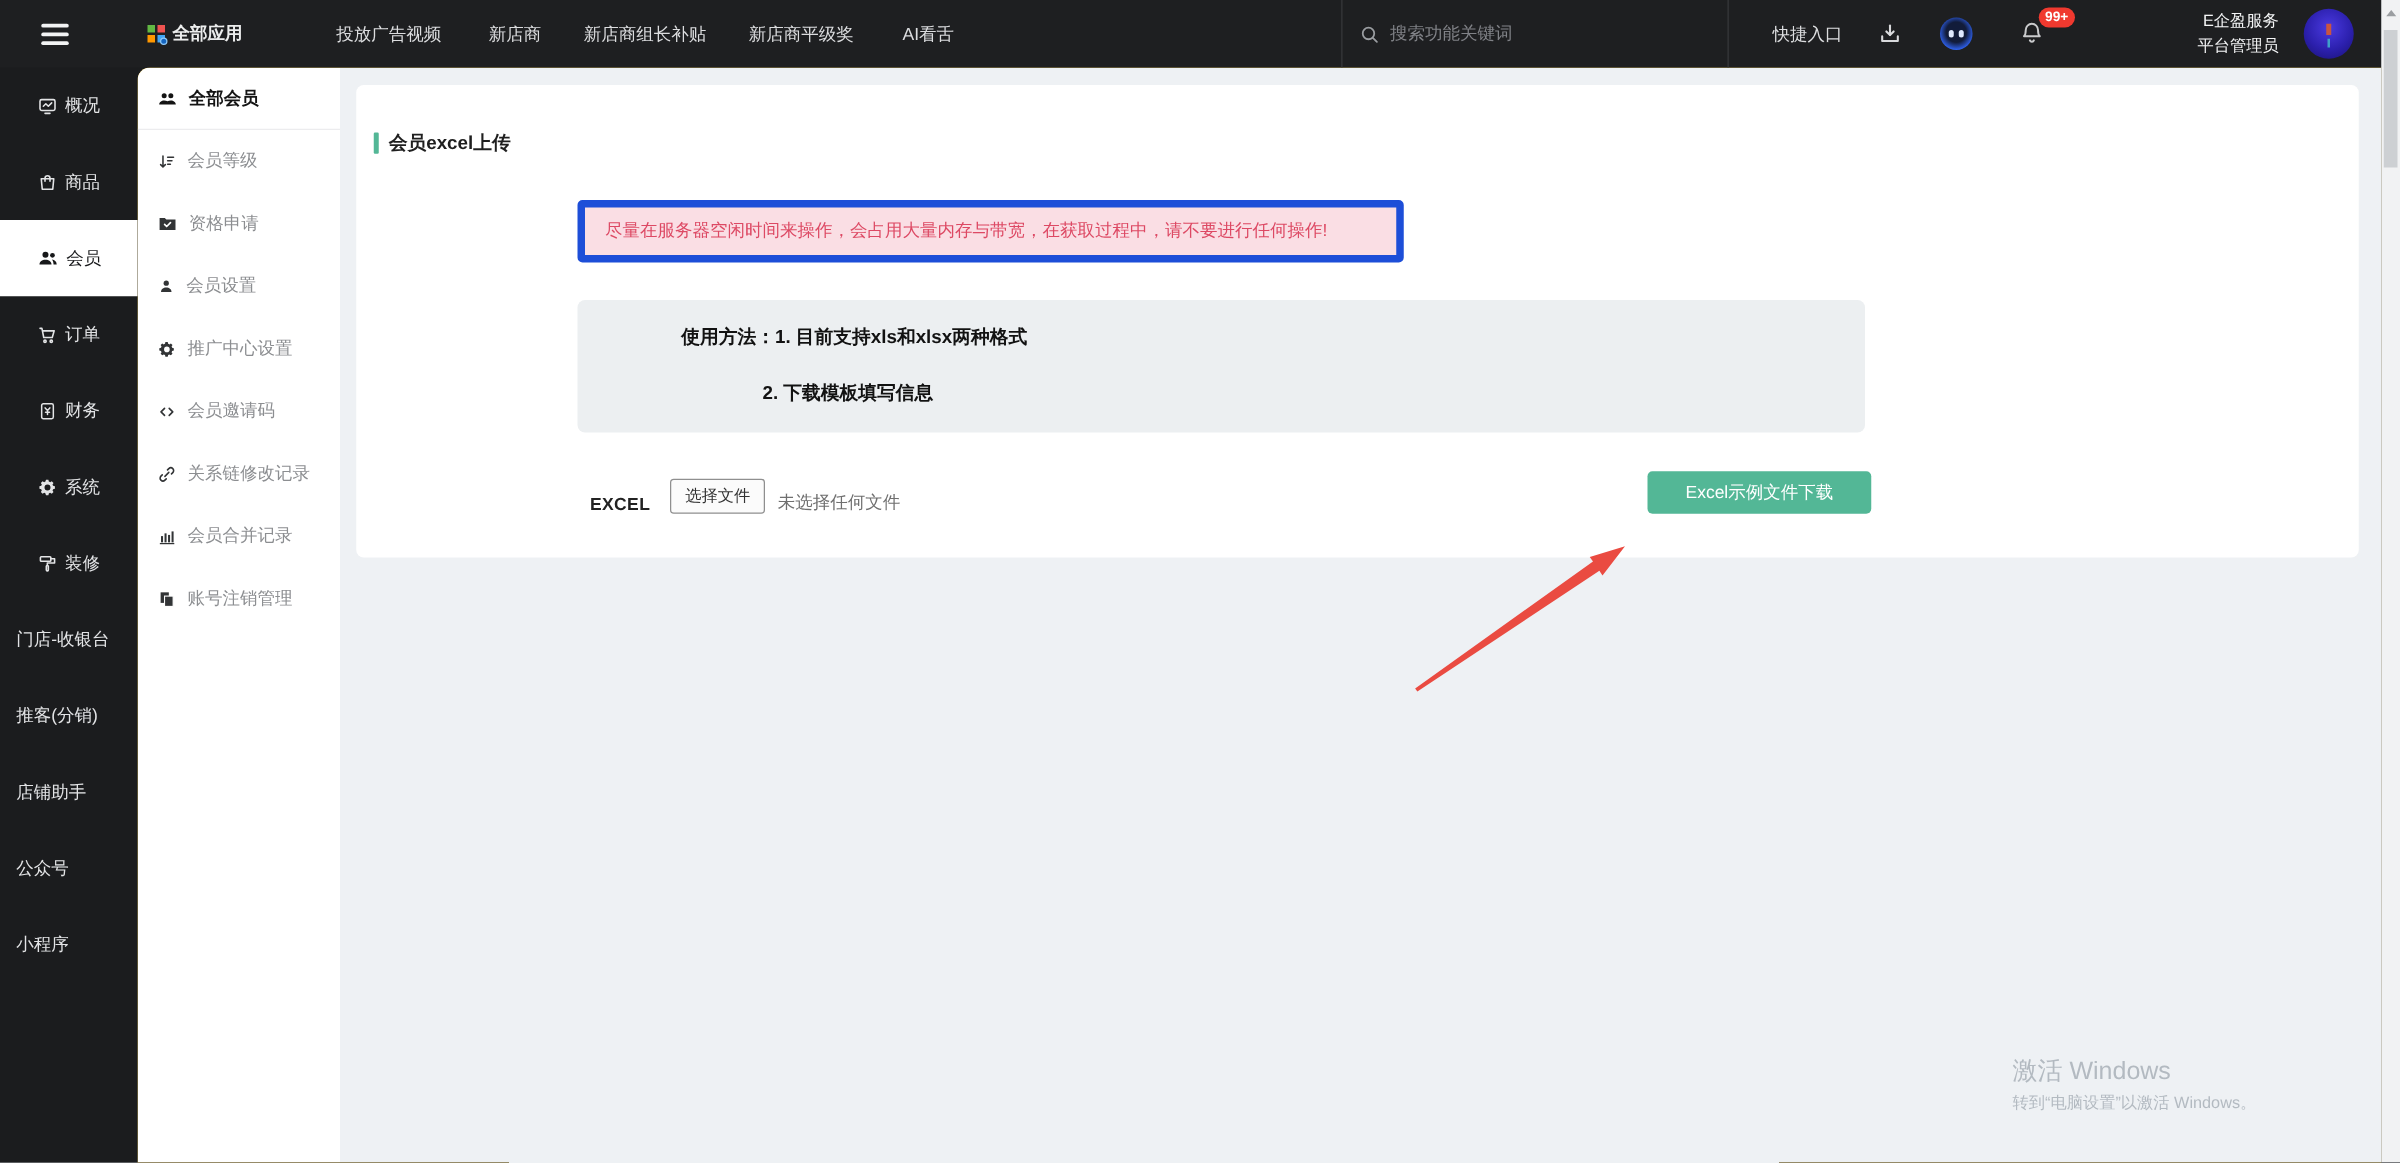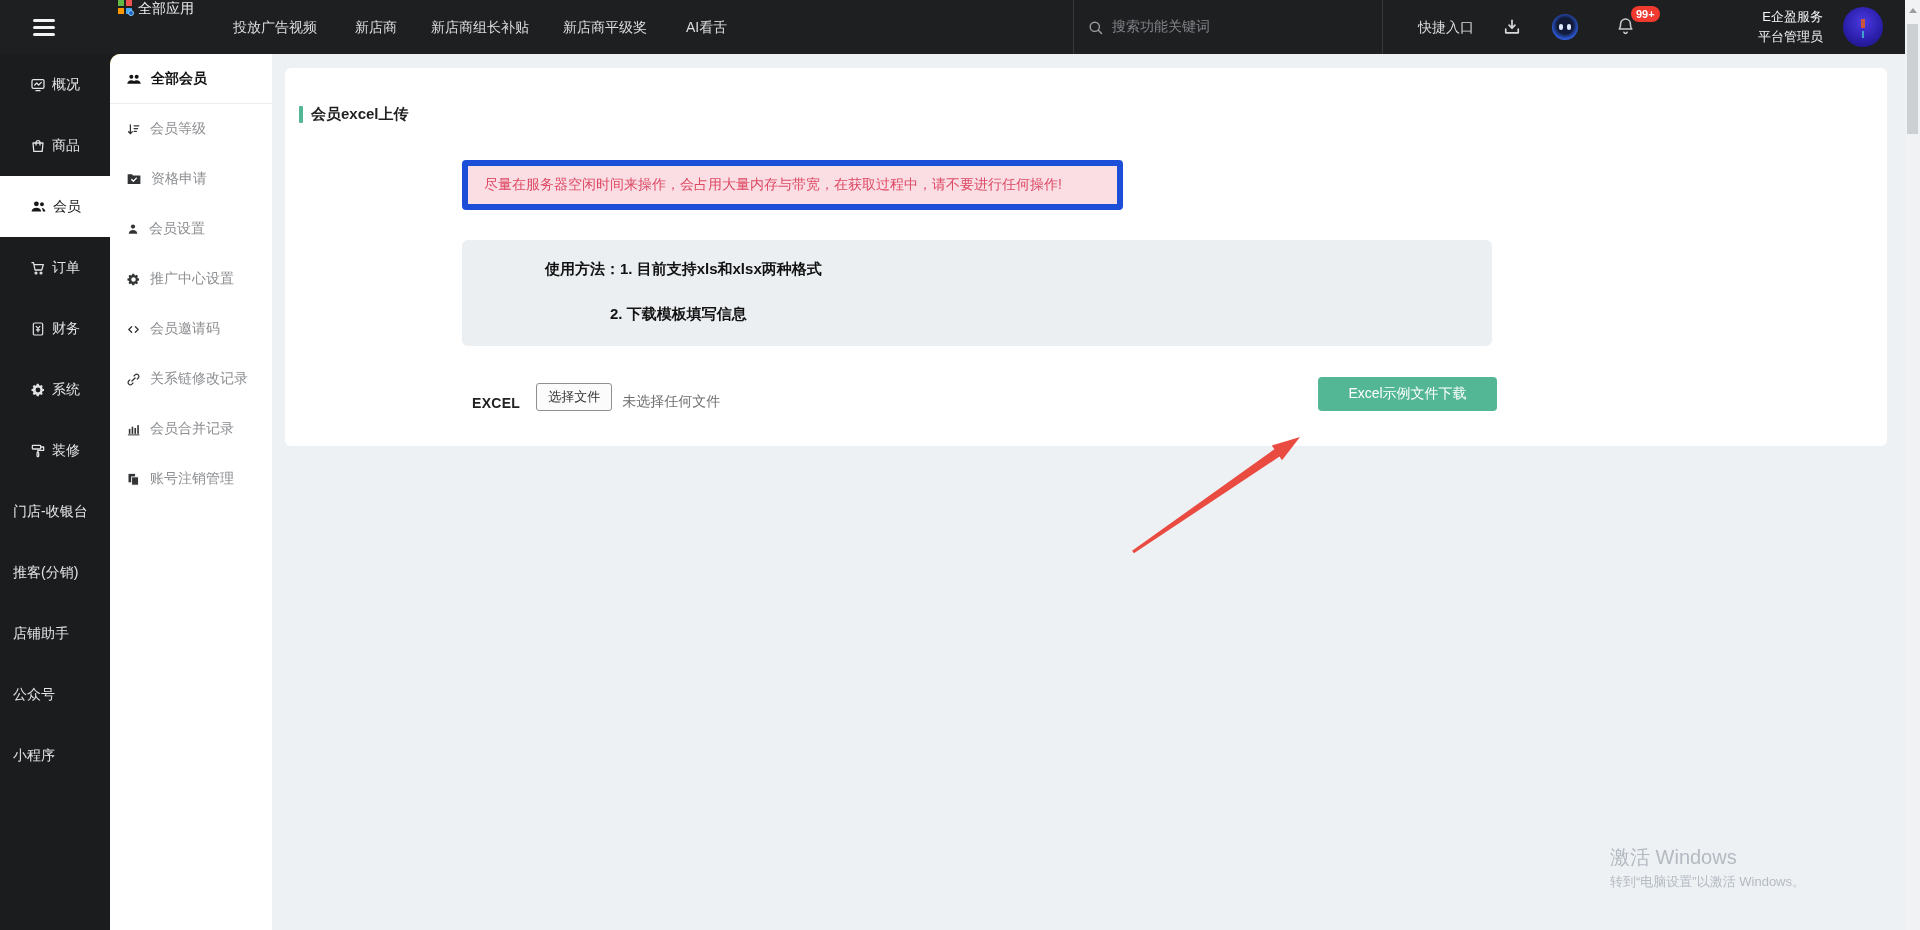--- a/index.html
+++ b/index.html
@@ -4,27 +4,27 @@
 <style>
   * { margin:0; padding:0; box-sizing:border-box; }
   html,body { width:1920px; height:930px; }
   body { font-family:"Liberation Sans","DejaVu Sans",sans-serif; background:#15161a; }
   .screen { position:relative; width:1920px; height:930px; overflow:hidden; background:#1b1c1e; }
 
   
   .topnav { position:absolute; left:0; top:0; width:1905px; height:54px; background:#1e1f21; z-index:30; }
   .hamburger { position:absolute; left:33px; top:19px; width:22px; height:17px; display:flex; flex-direction:column; justify-content:space-between; cursor:pointer; }
   .hamburger span { display:block; height:3px; border-radius:2px; background:#f2f3f4; }
-  .apps { position:absolute; left:118px; top:0; height:54px; display:flex; gap:6px; color:#eceded; font-size:14px; cursor:pointer; }
+  .apps { position:absolute; left:118px; top:0; height:54px; display:flex; align-items:center; gap:6px; color:#eceded; font-size:14px; cursor:pointer;font-weight:bold; }
   .grid-icon { position:relative; width:14px; height:14px; display:grid; grid-template-columns:6px 6px; grid-template-rows:6px 6px; gap:2px; }
   .grid-icon i { display:block; }
   .grid-icon .c1{background:#62b843;} .grid-icon .c2{background:#ef5350;}
   .grid-icon .c3{background:#ff9800;} .grid-icon .c4{background:#42a5f5;}
   .grid-icon .lens { position:absolute; right:-2px; bottom:-2px; width:6px; height:6px; border-radius:50%; background:#1565c0; border:1px solid #90caf9; }
-  .topmenu-item { position:absolute; top:0; height:54px; line-height:54px; color:#dcdddf; font-size:14px; cursor:pointer; white-space:nowrap; }
+  .topmenu-item { position:absolute; top:0; height:54px; line-height:54px; color:#dcdddf; font-size:14px; cursor:pointer; white-space:nowrap;margin-left:36px; }
   .searchbox { position:absolute; left:1073px; top:0; width:310px; height:54px; border-left:1px solid #37383b; border-right:1px solid #37383b; display:flex; align-items:center; gap:8px; padding-left:13px; cursor:text; }
   .searchbox .ph { color:#808287; font-size:14px; }
   .quick { position:absolute; left:1418px; top:0; height:58px; line-height:54px; color:#dcdddf; font-size:14px; cursor:pointer; }
   .dl-icon { position:absolute; left:1502px; top:17px; cursor:pointer; }
   .robot { position:absolute; left:1552px; top:14px; width:26px; height:26px; border-radius:50%;
            background:radial-gradient(circle at 50% 45%, #121c3a 42%, #2e5fe8 72%, #8fd0ff 100%); cursor:pointer; }
   .robot i { position:absolute; top:10px; width:4px; height:6px; border-radius:2px; background:#dfe9ff; }
   .robot i.l{left:7px;} .robot i.r{left:15px;}
   .bell { position:absolute; left:1615px; top:15px; cursor:pointer; }
   .badge { position:absolute; left:1631px; top:6px; min-width:28px; height:16px; padding:0 5px; background:#f0392f; color:#fff;

